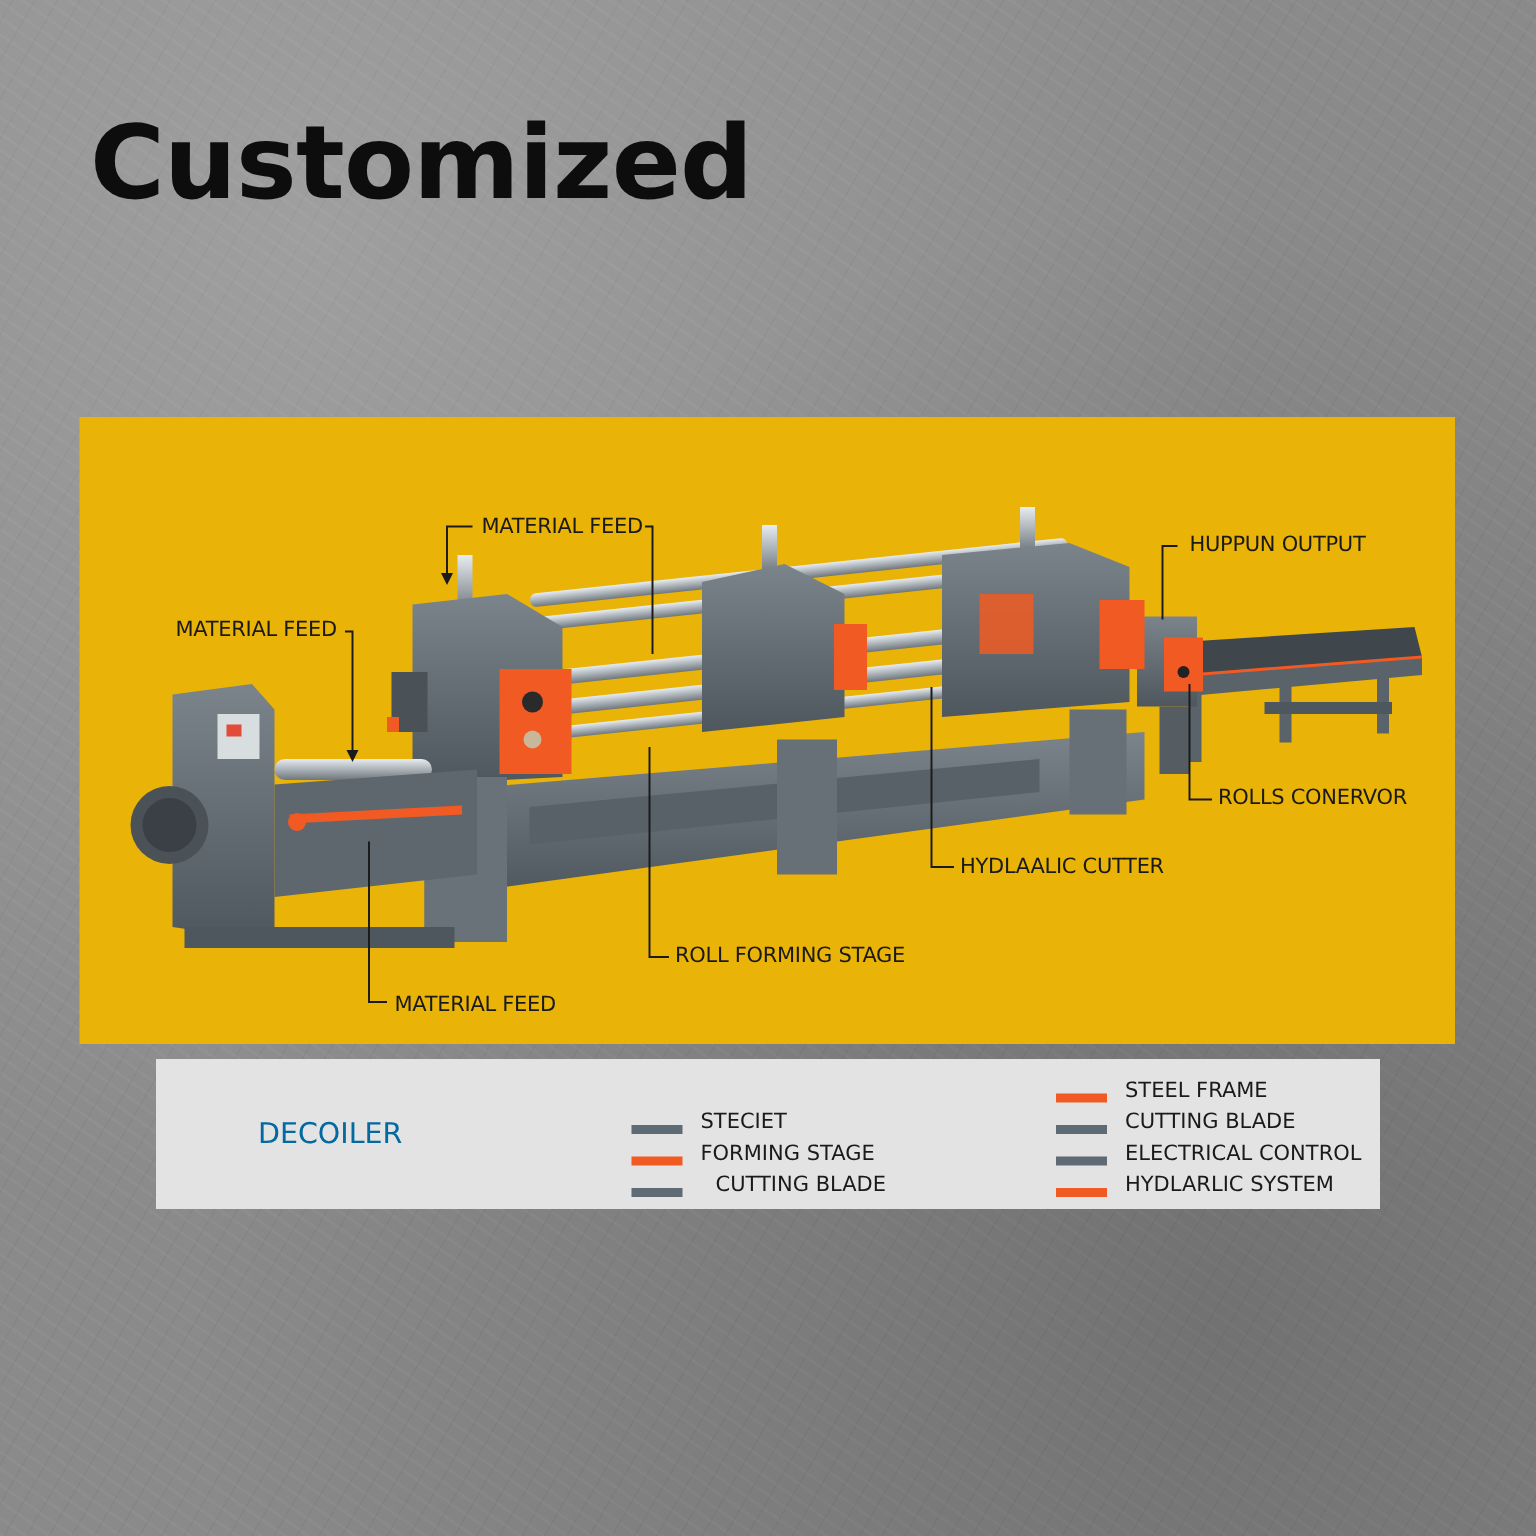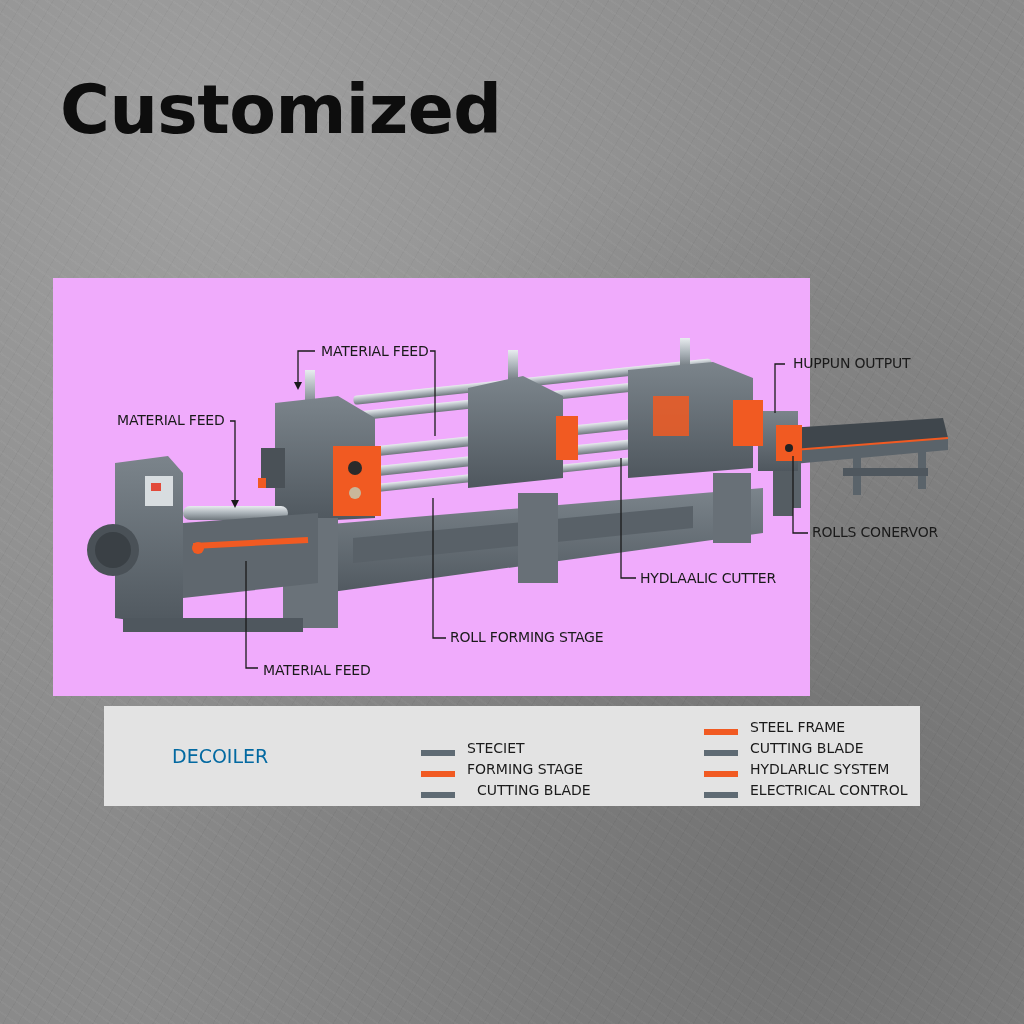--- a/index.html
+++ b/index.html
@@ -11,22 +11,22 @@
       repeating-linear-gradient(35deg, rgba(255,255,255,0.03) 0 2px, transparent 2px 9px),
       repeating-linear-gradient(-60deg, rgba(0,0,0,0.04) 0 1px, transparent 1px 13px),
       #8a8a8a;
     font-family: "DejaVu Sans", "Liberation Sans", sans-serif;
   }
   .title {
     position: absolute; left: 60px; top: 70px;
     font-size: 68px; font-weight: bold; color: #0d0d0d; letter-spacing: -0.5px;
   }
   .panel {
-    position: absolute; left: 53px; top: 278px; width: 757px; height: 418px;
-    background: #f0abfc;
+    position: absolute; left: 53px; top: 278px; width: 917px; height: 418px;
+    background: #eab308;
   }
   .panel svg { position: absolute; left: 0; top: 0; }
   .callout {
     position: absolute; font-size: 14px; color: #1a1a1a; white-space: nowrap;
     font-family: "DejaVu Sans", sans-serif; letter-spacing: -0.2px;
   }
   .legend {
     position: absolute; left: 104px; top: 706px; width: 816px; height: 100px;
     background: #e3e3e3;
   }
@@ -170,21 +170,21 @@
   <div class="legend-col" style="left:600px; top:8px;">
     <div class="legend-item">
       <span class="swatch" style="background:#f15a22"></span>
       <span>STEEL FRAME</span>
     </div>
     <div class="legend-item">
       <span class="swatch" style="background:#5f6b74"></span>
       <span>CUTTING BLADE</span>
     </div>
     <div class="legend-item">
+      <span class="swatch" style="background:#5f6b74"></span>
+      <span>ELECTRICAL CONTROL</span>
+    </div>
+    <div class="legend-item">
       <span class="swatch" style="background:#f15a22"></span>
       <span>HYDLARLIC SYSTEM</span>
-    </div>
-    <div class="legend-item">
-      <span class="swatch" style="background:#5f6b74"></span>
-      <span>ELECTRICAL CONTROL</span>
     </div>
   </div>
 </div>
 
 </body></html>

